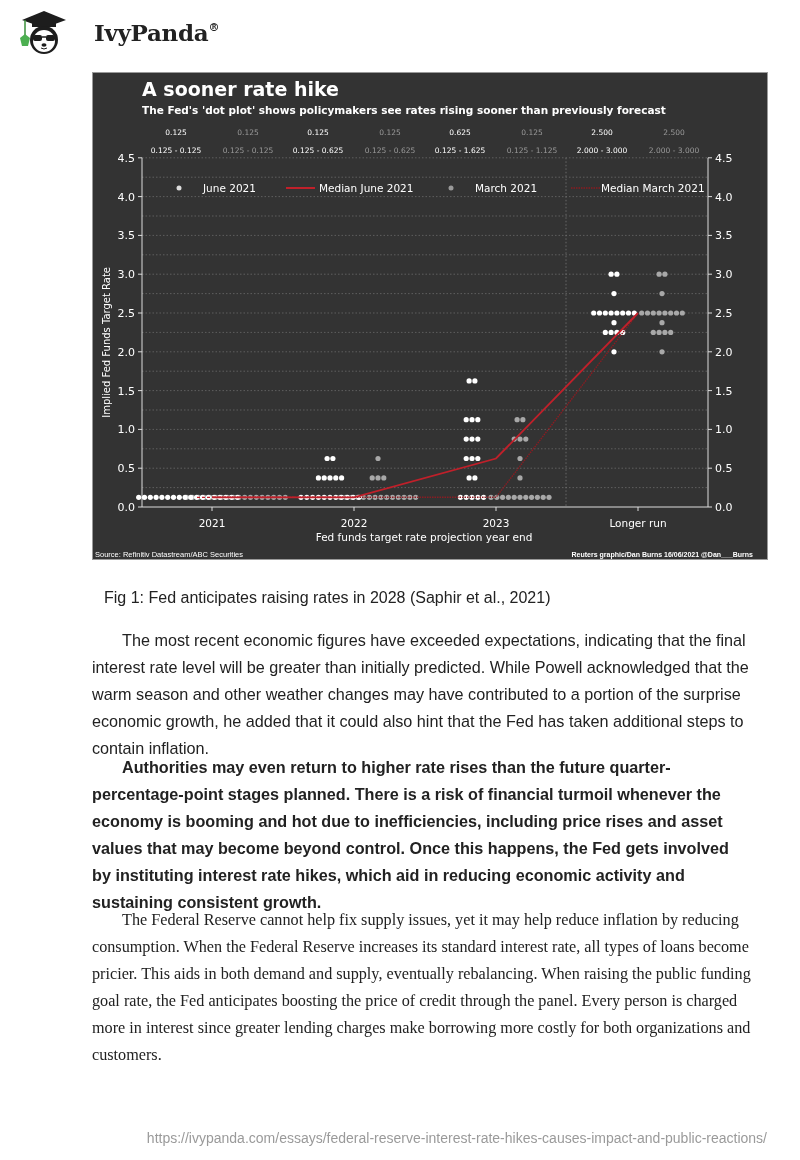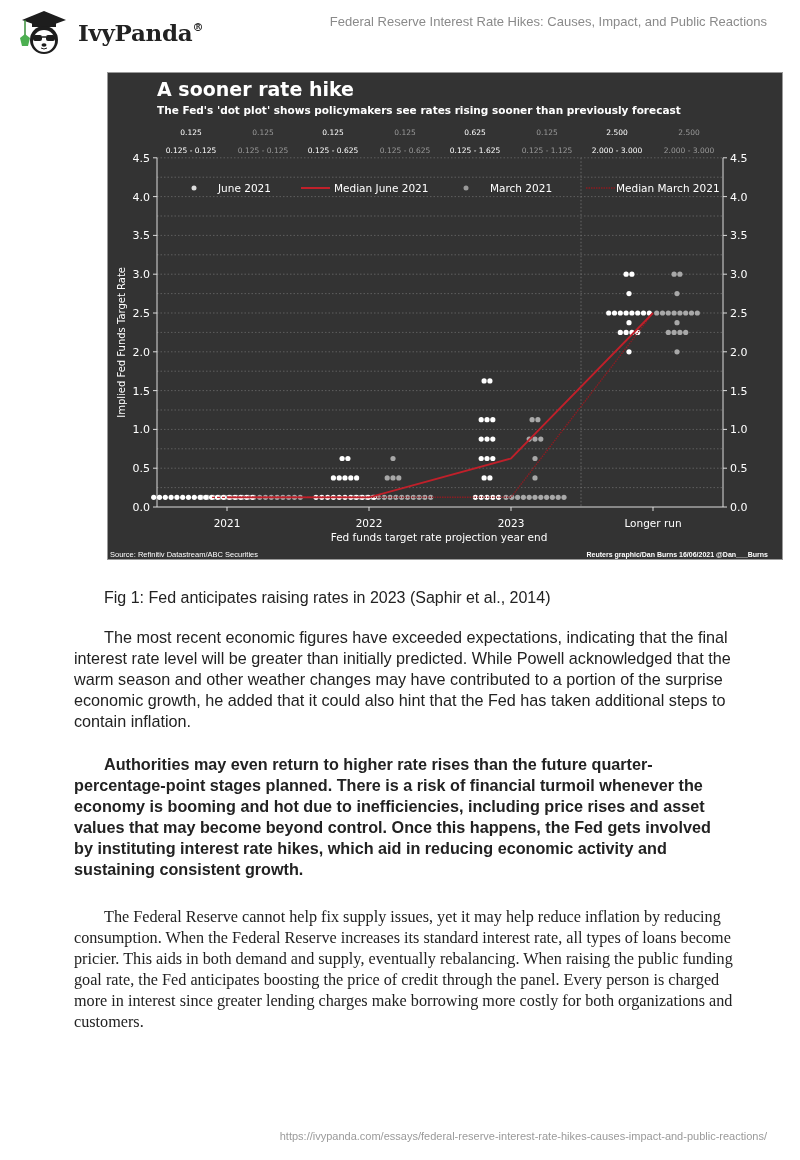--- a/index.html
+++ b/index.html
@@ -2,34 +2,34 @@
 <html><head>
 <meta charset="utf-8">
 <style>
   * { box-sizing: border-box; margin: 0; padding: 0; }
   html, body { width: 800px; height: 1160px; background: #ffffff; overflow: hidden; }
   body { position: relative; font-family: "Liberation Sans", sans-serif; color: #222; }
 
   .header { position: absolute; left: 0; top: 0; width: 800px; height: 60px; }
   .logo { position: absolute; left: 16px; top: 8px; display: flex; align-items: center; }
   .logo svg { width: 56px; height: 48px; }
-  .logo-text { font-family: "DejaVu Serif", serif; font-weight: bold; font-size: 23px; color: #222; margin-left: 6px; letter-spacing: -0.3px; }
+  .logo-text { font-family: "DejaVu Serif", serif; font-weight: bold; font-size: 23px; color: #222; margin-left: 22px; letter-spacing: -0.3px; }
   .logo-text sup { font-size: 11px; vertical-align: top; position: relative; top: 2px; }
   .doc-title { position: absolute; right: 33px; top: 14px; font-size: 13px; color: #8a8a8a; }
 
-  .chart-frame { position: absolute; left: 92px; top: 72px; width: 676px; height: 488px; border: 1px solid #9a9a9a; background: #333333; overflow: hidden; margin-left: 15px; }
+  .chart-frame { position: absolute; left: 92px; top: 72px; width: 676px; height: 488px; border: 1px solid #9a9a9a; background: #333333; overflow: hidden; }
   .chart-frame svg { display: block; }
 
   .caption { position: absolute; left: 104px; top: 589px; font-size: 16px; color: #222; }
-  .para { position: absolute; left: 74px; width: 660px; font-size: 16.2px; line-height: 21px; color: #222; text-indent: 30px; }
+  .para { position: absolute; left: 92px; width: 660px; font-size: 16.2px; line-height: 27px; color: #222; text-indent: 30px; }
   .p1 { top: 627px; }
   .p2 { top: 754px; font-weight: bold; }
   .p3 { top: 907px; font-family: Liberation Serif, serif; }
 
-  .footer-url { position: absolute; right: 33px; top: 1130px; font-size: 11px; color: #9a9a9a; }
+  .footer-url { position: absolute; right: 33px; top: 1130px; font-size: 14px; color: #9a9a9a; }
 </style>
 </head>
 <body>
 
 <div class="header">
   <div class="logo">
     <svg viewBox="0 0 56 48">
       <polygon points="6,12 28,3 50,12 28,20" fill="#1d1d1d"></polygon>
       <rect x="16" y="13" width="24" height="6" fill="#1d1d1d"></rect>
       <line x1="9" y1="12" x2="9" y2="30" stroke="#3a8f3a" stroke-width="1.5"></line>
@@ -37,21 +37,20 @@
       <circle cx="28" cy="32" r="14" fill="#1d1d1d"></circle>
       <circle cx="28" cy="33" r="11" fill="#ffffff"></circle>
       <rect x="17" y="27" width="9" height="6" rx="2" fill="#1d1d1d"></rect>
       <rect x="30" y="27" width="9" height="6" rx="2" fill="#1d1d1d"></rect>
       <line x1="26" y1="29" x2="30" y2="29" stroke="#1d1d1d" stroke-width="1.5"></line>
       <ellipse cx="28" cy="37" rx="2.5" ry="1.8" fill="#1d1d1d"></ellipse>
       <path d="M25,40 Q28,42 31,40" stroke="#1d1d1d" stroke-width="1" fill="none"></path>
     </svg>
     <span class="logo-text"><span>IvyPanda</span><sup>®</sup></span>
   </div>
-  <div class="doc-title">Federal Reserve Interest Rate Hikes: Causes, Impact, and Public Reactions</div>
 </div>
 
 <div class="chart-frame">
   <svg id="chart-svg" width="676" height="488" viewBox="0 0 676 488">
       <text x="49" y="23" fill="#fff" font-size="19" font-weight="bold" font-family="&quot;DejaVu Sans&quot;, sans-serif">A sooner rate hike</text>
       <text x="49" y="41" fill="#fff" font-size="10.5" font-weight="bold" font-family="&quot;DejaVu Sans&quot;, sans-serif">The Fed's 'dot plot' shows policymakers see rates rising sooner than previously forecast</text>
       <text x="83" y="62" fill="#fff" font-size="7.5" text-anchor="middle" font-family="&quot;DejaVu Sans&quot;, sans-serif">0.125</text>
       <text x="83" y="80" fill="#fff" font-size="7.5" text-anchor="middle" font-family="&quot;DejaVu Sans&quot;, sans-serif">0.125 - 0.125</text>
       <text x="155" y="62" fill="#9a9a9a" font-size="7.5" text-anchor="middle" font-family="&quot;DejaVu Sans&quot;, sans-serif">0.125</text>
       <text x="155" y="80" fill="#9a9a9a" font-size="7.5" text-anchor="middle" font-family="&quot;DejaVu Sans&quot;, sans-serif">0.125 - 0.125</text>
@@ -290,19 +289,19 @@
       <circle cx="518.1" cy="201.20000000000002" r="2.6" fill="#ffffff" stroke="none" stroke-width="0.6"></circle>
       <circle cx="523.9" cy="201.20000000000002" r="2.6" fill="#ffffff" stroke="none" stroke-width="0.6"></circle>
       <line x1="104" x2="251" y1="424.3" y2="424.3" stroke="#c0202a" stroke-width="1.2" stroke-dasharray="3,2"></line>
       <polyline points="119,424.3 261,424.3 403,424.3 545,240" fill="none" stroke="#8a1c22" stroke-width="1.4" stroke-dasharray="1.5,1"></polyline>
       <polyline points="119,424.3 261,424.3 403,385.5 545,240" fill="none" stroke="#c0202a" stroke-width="1.8"></polyline>
       <text x="2" y="484" fill="#fff" font-size="7.5" font-family="&quot;Liberation Sans&quot;, sans-serif">Source: Refinitiv Datastream/ABC Securities</text>
       <text x="660" y="484" fill="#fff" font-size="7" font-weight="bold" text-anchor="end" font-family="&quot;Liberation Sans&quot;, sans-serif">Reuters graphic/Dan Burns 16/06/2021 @Dan___Burns</text>
     </svg>
 </div>
 
-<div class="caption">Fig 1: Fed anticipates raising rates in 2023 (Saphir et al., 2014)</div>
+<div class="caption">Fig 1: Fed anticipates raising rates in 2028 (Saphir et al., 2021)</div>
 
 <p class="para p1">The most recent economic figures have exceeded expectations, indicating that the final interest rate level will be greater than initially predicted. While Powell acknowledged that the warm season and other weather changes may have contributed to a portion of the surprise economic growth, he added that it could also hint that the Fed has taken additional steps to contain inflation.</p>
 <p class="para p2">Authorities may even return to higher rate rises than the future quarter-percentage-point stages planned. There is a risk of financial turmoil whenever the economy is booming and hot due to inefficiencies, including price rises and asset values that may become beyond control. Once this happens, the Fed gets involved by instituting interest rate hikes, which aid in reducing economic activity and sustaining consistent growth.</p>
 <p class="para p3">The Federal Reserve cannot help fix supply issues, yet it may help reduce inflation by reducing consumption. When the Federal Reserve increases its standard interest rate, all types of loans become pricier. This aids in both demand and supply, eventually rebalancing. When raising the public funding goal rate, the Fed anticipates boosting the price of credit through the panel. Every person is charged more in interest since greater lending charges make borrowing more costly for both organizations and customers.</p>
 
 <div class="footer-url">https://ivypanda.com/essays/federal-reserve-interest-rate-hikes-causes-impact-and-public-reactions/</div>
 
 </body></html>

